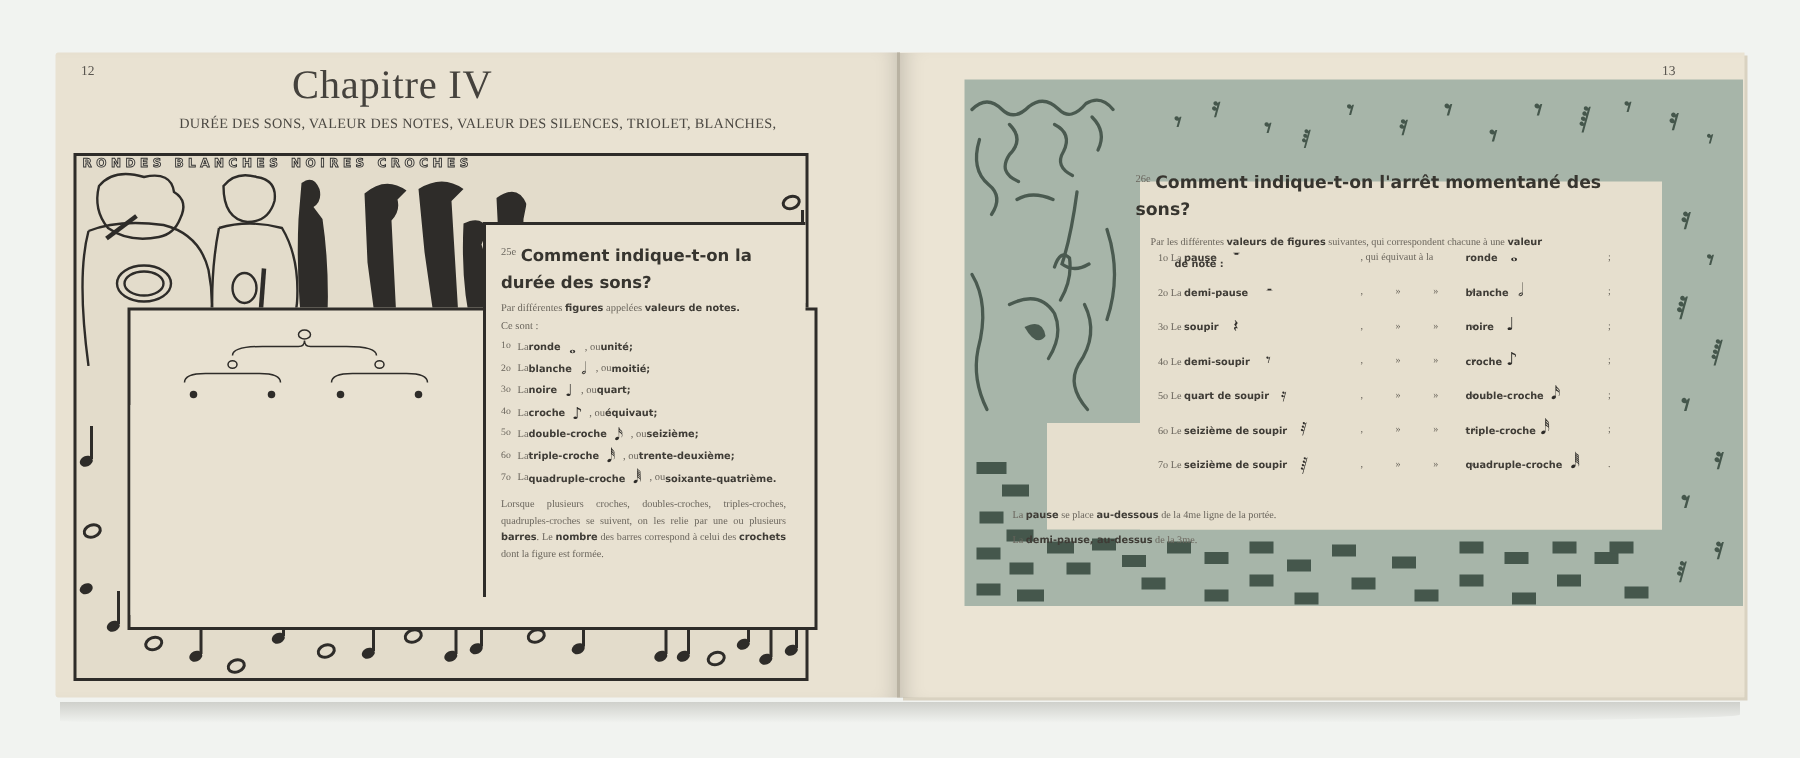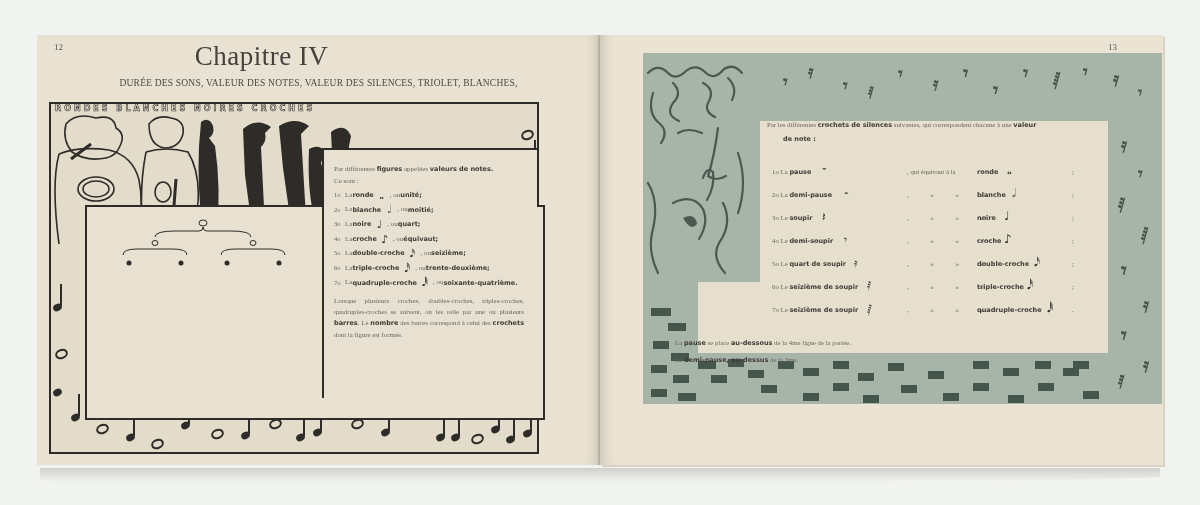--- a/index.html
+++ b/index.html
@@ -206,20 +206,23 @@
       <g fill="none" stroke="#2e2c29" stroke-width="0.8">
         <path d="M4 84 h200 M4 106 h200 M4 130 h30"></path>
       </g>
     </svg>
   </div>
 
   <div class="text-box-fill"></div>
   <div class="text-box"></div>
 
   <div class="q25">
+    <div>
+      <span class="q-num">25e</span><span class="q-title">Comment indique-t-on la durée des sons?</span>
+    </div>
     <div class="body-s intro">
       <span>Par différentes </span><span class="b">figures</span><span> appelées </span><span class="b">valeurs de notes.</span>
     </div>
     <div class="body-s" style="margin-top:5px">Ce sont :</div>
     <div class="list">
       <div class="row body-s">
           <span class="num">1o</span>
           <span>La </span>
           <span class="b">ronde</span>
           <span class="sym">𝅝</span>
@@ -365,22 +368,25 @@
       <div class="brick" style="left:420px;top:315px;width:16px"></div>
       <div class="brick" style="left:440px;top:338px;width:16px"></div>
       <div class="brick" style="left:430px;top:308px;width:16px"></div>
     </div>
 
     <div class="r-content2"></div>
     <div class="r-content"></div>
   </div>
 
   <div class="q26">
+    <div>
+      <span class="q-num">26e</span><span class="q-title">Comment indique-t-on l'arrêt momentané des sons?</span>
+    </div>
     <div class="intro">
-      <span>Par les différentes </span><span class="b">crochets de silences</span><span> suivantes, qui correspondent chacune à une </span><span class="b">valeur</span><br>
+      <span>Par les différentes </span><span class="b">valeurs de figures</span><span> suivantes, qui correspondent chacune à une </span><span class="b">valeur</span><br>
       <span class="b" style="margin-left:16px">de note :</span>
     </div>
     <div class="rows">
       <div class="row" style="top:8px">
         <span class="lab"><span>1o</span> <span>La </span><span class="b">pause</span></span>
         <span class="rsym" style="left:50px">𝄻</span>
         <span class="eq" style="letter-spacing:0">, qui équivaut à la</span>
         <span class="val b">ronde</span>
         <span class="vsym" style="left:235px">𝅝</span>
         <span class="end">;</span>

